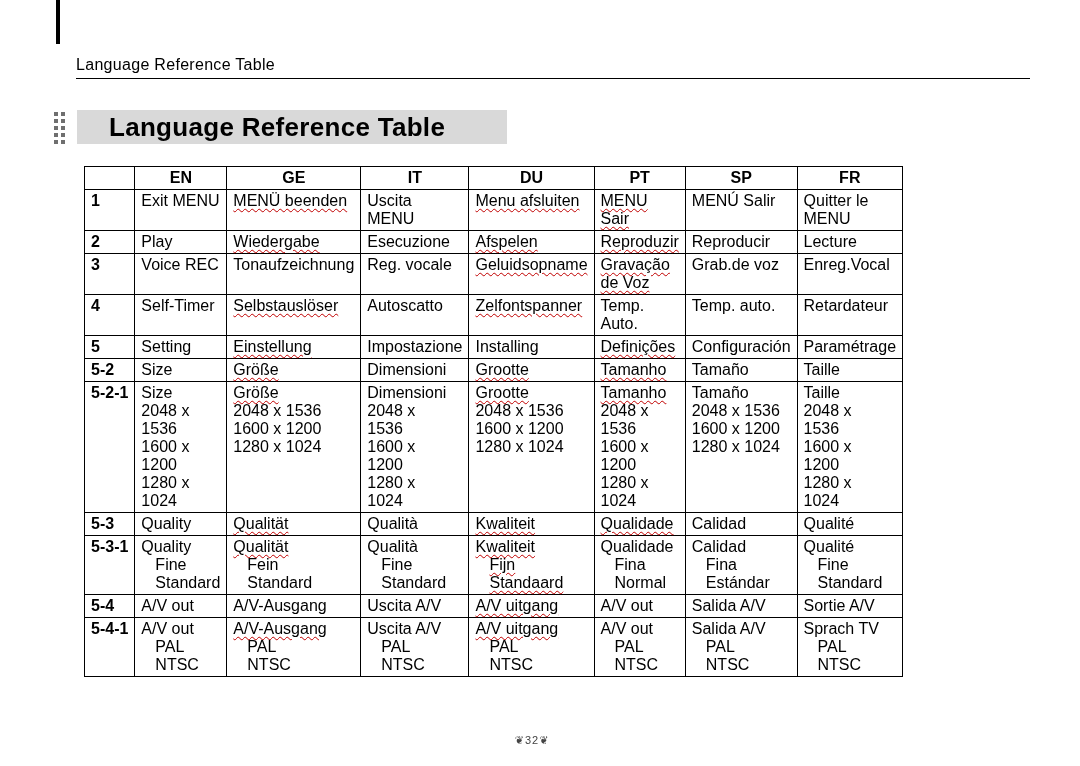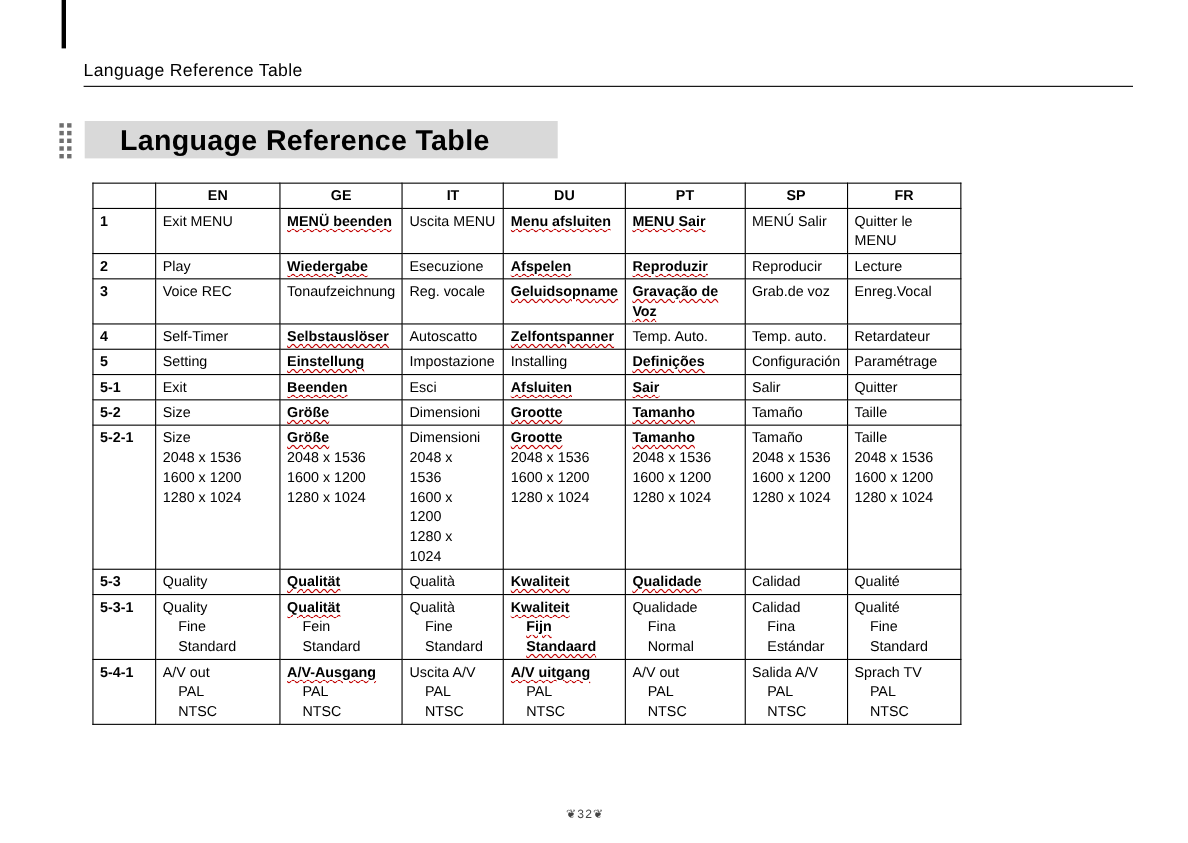--- a/index.html
+++ b/index.html
@@ -77,21 +77,21 @@
     font-weight: bold;
     line-height: 34px;
     letter-spacing: 0.3px;
   }
   .tbl {
     position: absolute;
     left: 64px;
     top: 166px;
     width: 790px;
     border-collapse: collapse;
-    font-size: 13px;
+    font-size: 16px;
   }
   .tbl th, .tbl td {
     border: 1px solid #000;
     padding: 2px 6px 2px 6px;
     vertical-align: top;
     line-height: 18px;
     height: 18px;
   }
   .tbl th {
     font-weight: bold;
@@ -100,21 +100,20 @@
   .tbl td.idx {
     font-weight: bold;
     white-space: nowrap;
   }
   .wavy {
     text-decoration: underline;
     text-decoration-style: wavy;
     text-decoration-color: #c00000;
     text-decoration-thickness: 1px;
     text-underline-offset: 2px;
-    font-weight: bold;
   }
   .inner-line { display:block; padding-left: 14px; }
   .inner-line.right { text-align: left; padding-left: 0; padding-right: 8px;}
   .c-en  { width: 100px; }
   .c-num { width: 44px; }
   .pagefoot {
     position: absolute;
     left: 0; right: 16px;
     top: 734px;
     text-align: center;
@@ -209,30 +208,20 @@
           <td class="idx c-num">5</td>
           <td><span>Setting</span></td>
           <td><span class="wavy">Einstellung</span></td>
           <td><span>Impostazione</span></td>
           <td><span>Installing</span></td>
           <td><span class="wavy">Definições</span></td>
           <td><span>Configuración</span></td>
           <td><span>Paramétrage</span></td>
         </tr>
         <tr>
-          <td class="idx c-num">5-1</td>
-          <td><span>Exit</span></td>
-          <td><span class="wavy">Beenden</span></td>
-          <td><span>Esci</span></td>
-          <td><span class="wavy">Afsluiten</span></td>
-          <td><span class="wavy">Sair</span></td>
-          <td><span>Salir</span></td>
-          <td><span>Quitter</span></td>
-        </tr>
-        <tr>
           <td class="idx c-num">5-2</td>
           <td><span>Size</span></td>
           <td><span class="wavy">Größe</span></td>
           <td><span>Dimensioni</span></td>
           <td><span class="wavy">Grootte</span></td>
           <td><span class="wavy">Tamanho</span></td>
           <td><span>Tamaño</span></td>
           <td><span>Taille</span></td>
         </tr>
         <tr>
@@ -259,20 +248,30 @@
           <td class="idx c-num">5-3-1</td>
           <td><span>Quality</span><span class="inner-line"><span>Fine</span></span><span class="inner-line"><span>Standard</span></span></td>
           <td><span class="wavy">Qualität</span><span class="inner-line"><span>Fein</span></span><span class="inner-line"><span>Standard</span></span></td>
           <td><span>Qualità</span><span class="inner-line"><span>Fine</span></span><span class="inner-line"><span>Standard</span></span></td>
           <td><span class="wavy">Kwaliteit</span><span class="inner-line"><span class="wavy">Fijn</span></span><span class="inner-line"><span class="wavy">Standaard</span></span></td>
           <td><span>Qualidade</span><span class="inner-line"><span>Fina</span></span><span class="inner-line"><span>Normal</span></span></td>
           <td><span>Calidad</span><span class="inner-line"><span>Fina</span></span><span class="inner-line"><span>Estándar</span></span></td>
           <td><span>Qualité</span><span class="inner-line"><span>Fine</span></span><span class="inner-line"><span>Standard</span></span></td>
         </tr>
         <tr>
+          <td class="idx c-num">5-4</td>
+          <td><span>A/V out</span></td>
+          <td><span>A/V-Ausgang</span></td>
+          <td><span>Uscita A/V</span></td>
+          <td><span class="wavy">A/V uitgang</span></td>
+          <td><span>A/V out</span></td>
+          <td><span>Salida A/V</span></td>
+          <td><span>Sortie A/V</span></td>
+        </tr>
+        <tr>
           <td class="idx c-num">5-4-1</td>
           <td><span>A/V out</span><span class="inner-line"><span>PAL</span></span><span class="inner-line"><span>NTSC</span></span></td>
           <td><span class="wavy">A/V-Ausgang</span><span class="inner-line"><span>PAL</span></span><span class="inner-line"><span>NTSC</span></span></td>
           <td><span>Uscita A/V</span><span class="inner-line"><span>PAL</span></span><span class="inner-line"><span>NTSC</span></span></td>
           <td><span class="wavy">A/V uitgang</span><span class="inner-line"><span>PAL</span></span><span class="inner-line"><span>NTSC</span></span></td>
           <td><span>A/V out</span><span class="inner-line"><span>PAL</span></span><span class="inner-line"><span>NTSC</span></span></td>
           <td><span>Salida A/V</span><span class="inner-line"><span>PAL</span></span><span class="inner-line"><span>NTSC</span></span></td>
           <td><span>Sprach TV</span><span class="inner-line"><span>PAL</span></span><span class="inner-line"><span>NTSC</span></span></td>
         </tr>
       </tbody>

